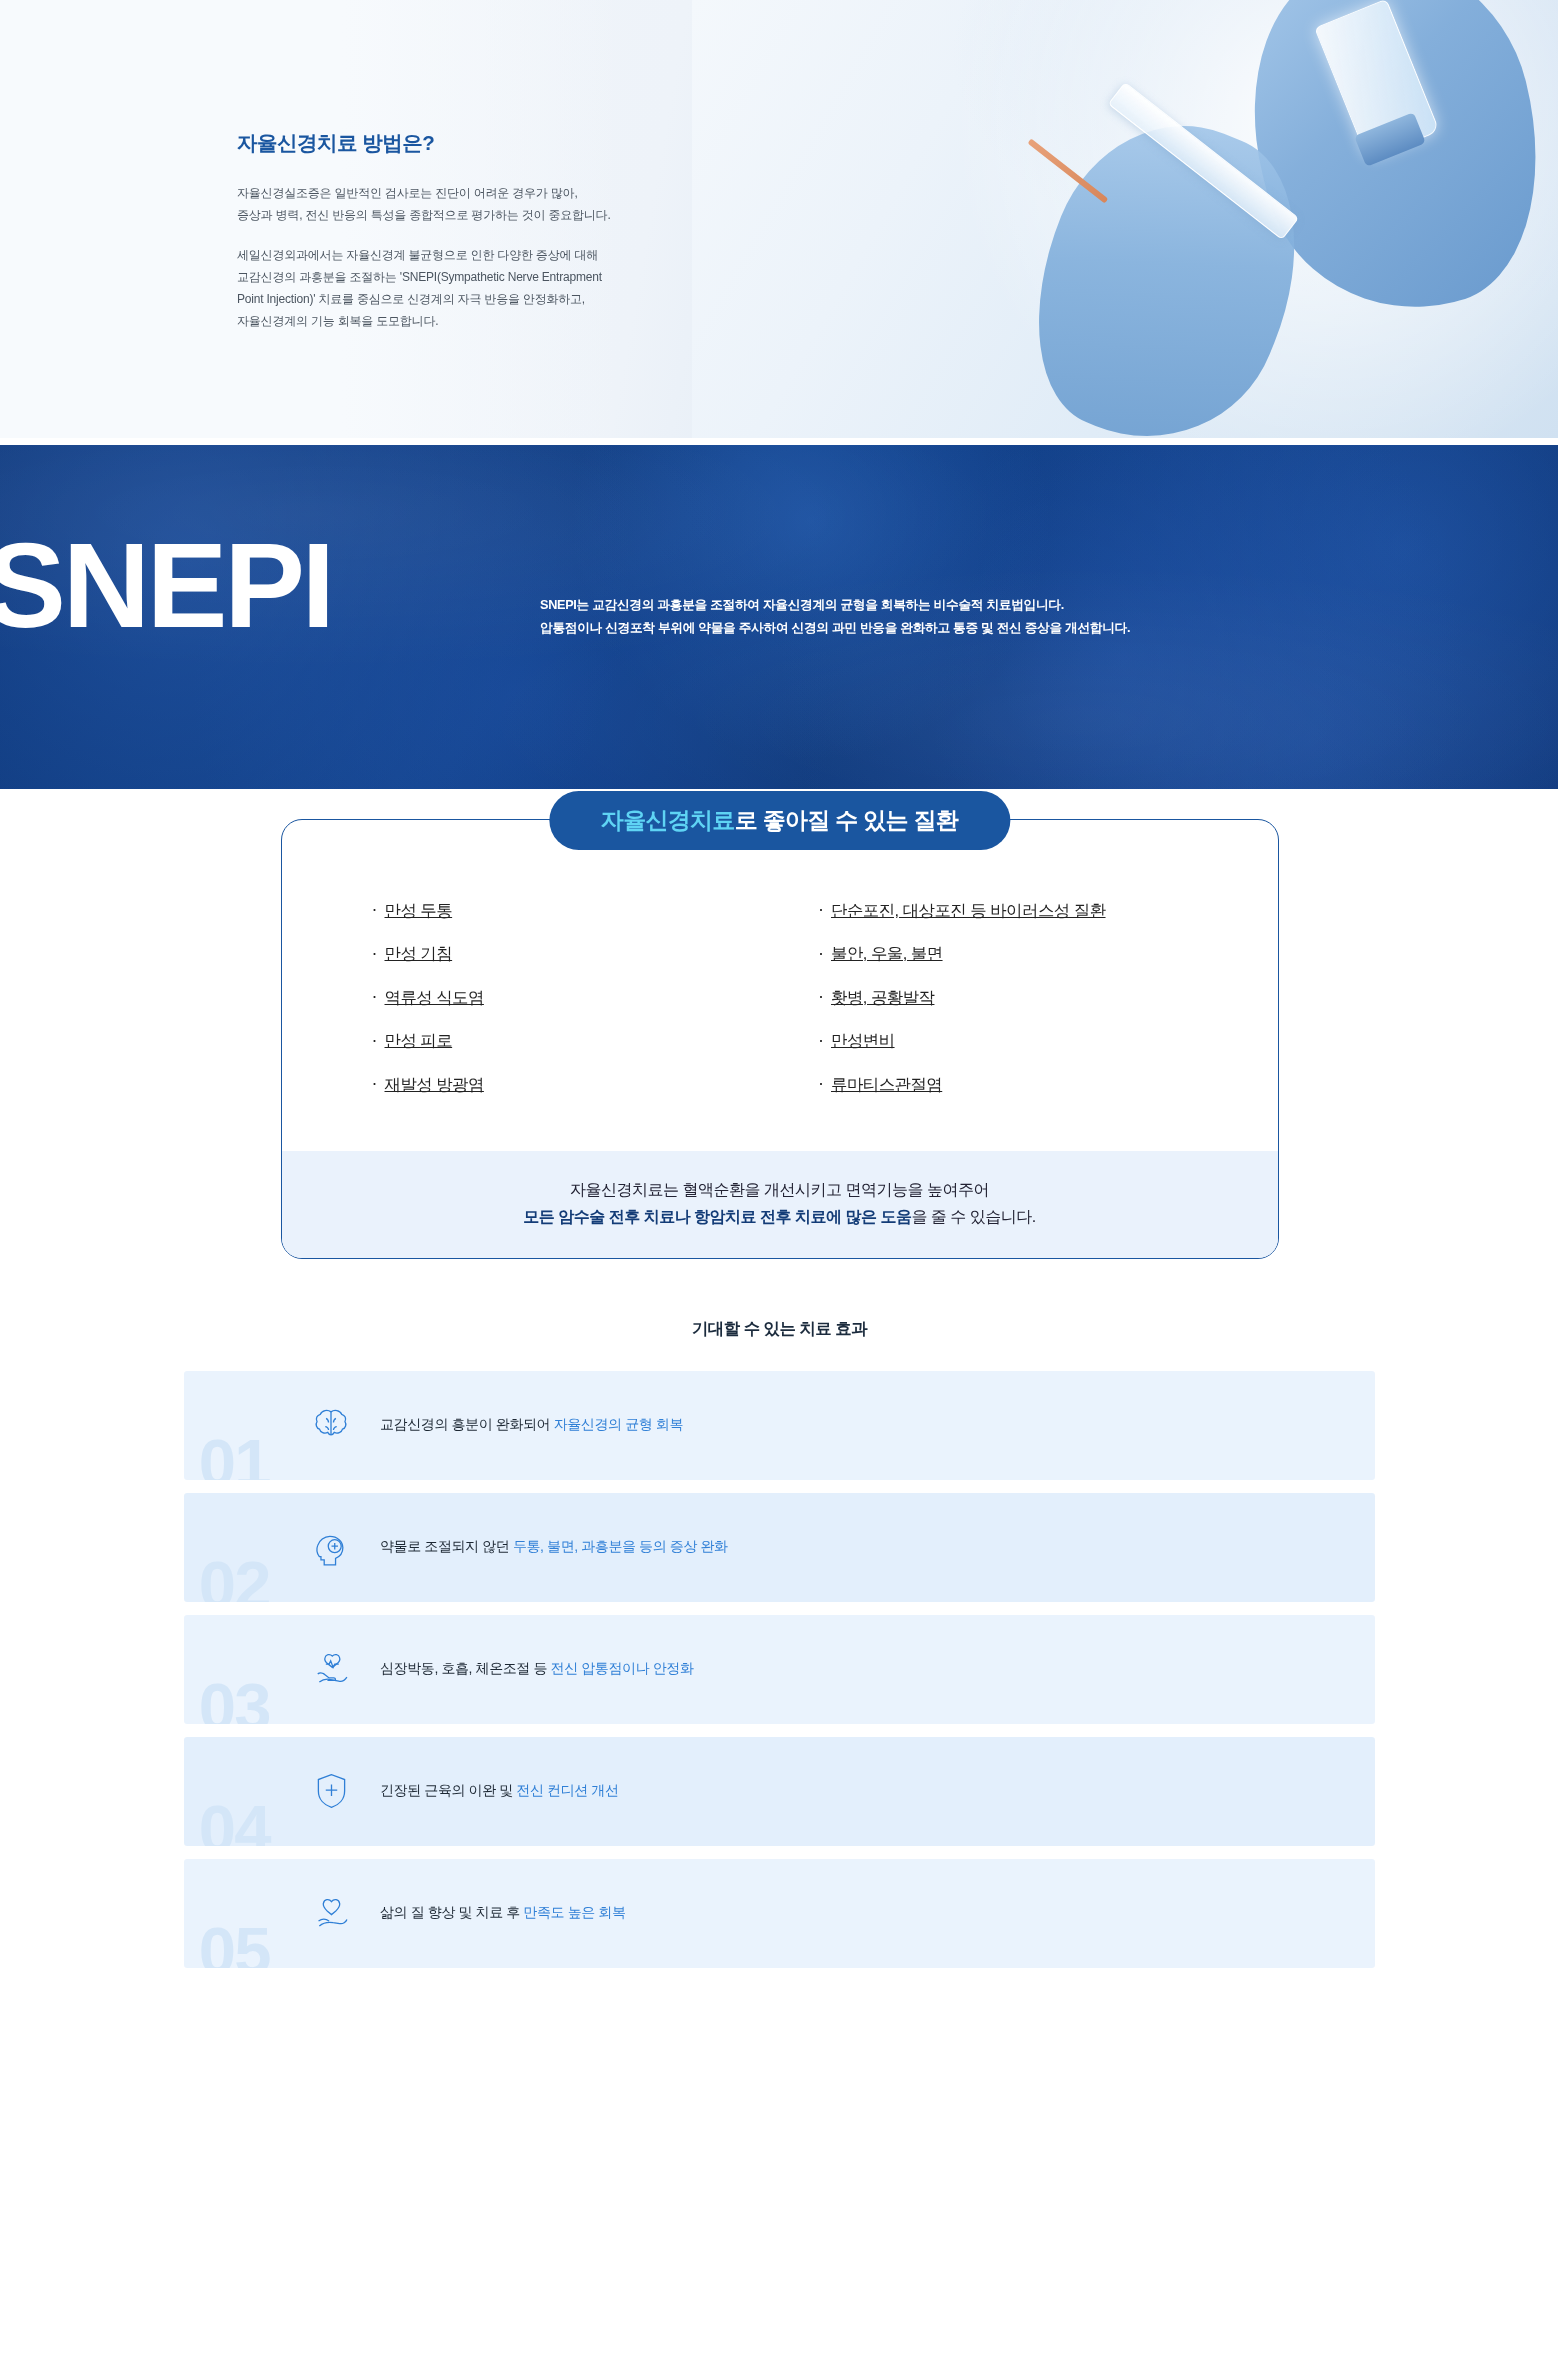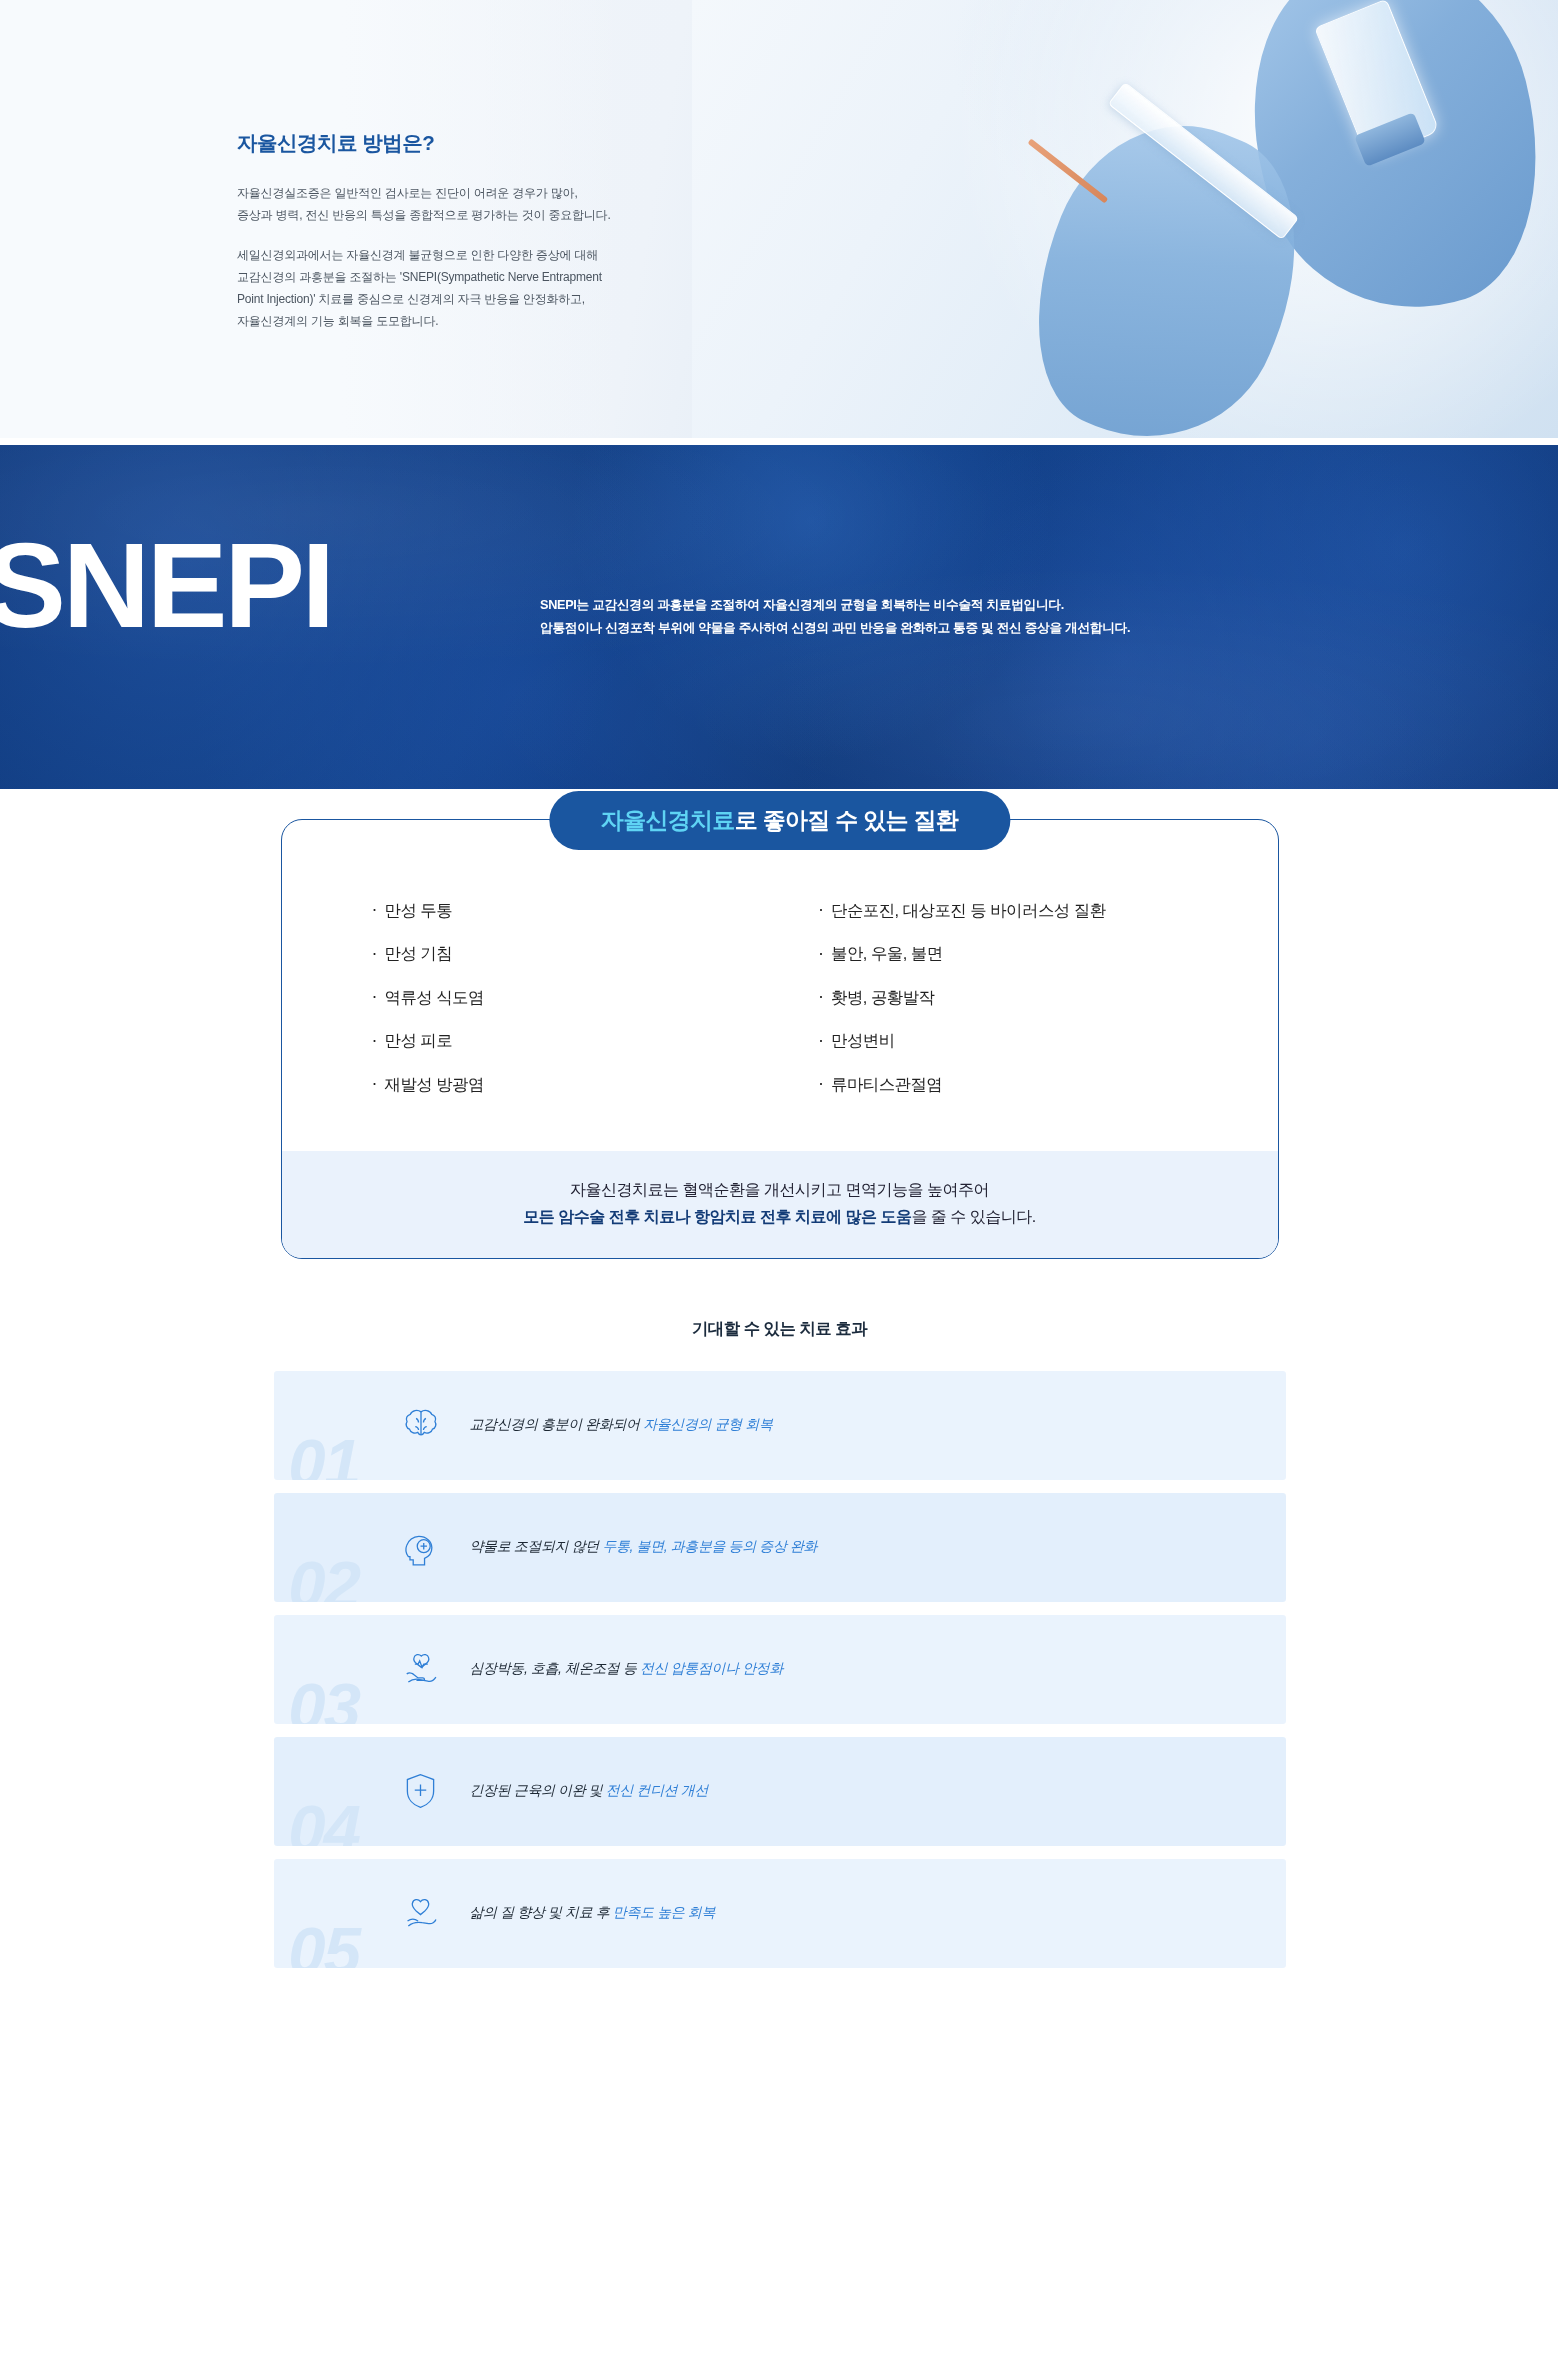--- a/index.html
+++ b/index.html
@@ -149,20 +149,21 @@
     border-radius: 33px;
     padding: 14px 52px;
     font-size: 23px; font-weight: 700; letter-spacing: -0.7px;
     white-space: nowrap;
   }
   .card-badge .accent { color: #5fd4f4; }
   .cols {
     display: flex;
     padding: 21px 57px 36px 90px;
     gap: 44px;
+    text-decoration: underline;
   }
   .col { flex: 1; }
   .col ul { list-style: none; }
   .col li {
     font-size: 16.4px; line-height: 1.55;
     color: #222; letter-spacing: -0.5px;
     margin-bottom: 18px;
     padding-left: 13px;
     position: relative;
   }
@@ -183,21 +184,21 @@
   .card-foot .strong { font-weight: 700; color: #133c77; }
 
   
   .effects { padding: 59px 0 74px; }
   .effects-title {
     text-align: center;
     font-size: 16.4px; font-weight: 700; color: #1b2b3d;
     letter-spacing: -0.5px;
     margin-bottom: 31px;
   }
-  .eff-list { width: 1012px; margin: 4px auto; font-style: italic; }
+  .eff-list { width: 1191px; margin: 4px auto; }
   .eff-row {
     position: relative;
     display: flex; align-items: center;
     height: 109px;
     background: #eaf3fd;
     border-radius: 3.3px;
     margin-bottom: 13px;
     overflow: hidden;
   }
   .eff-row.alt { background: #e3effc; }

